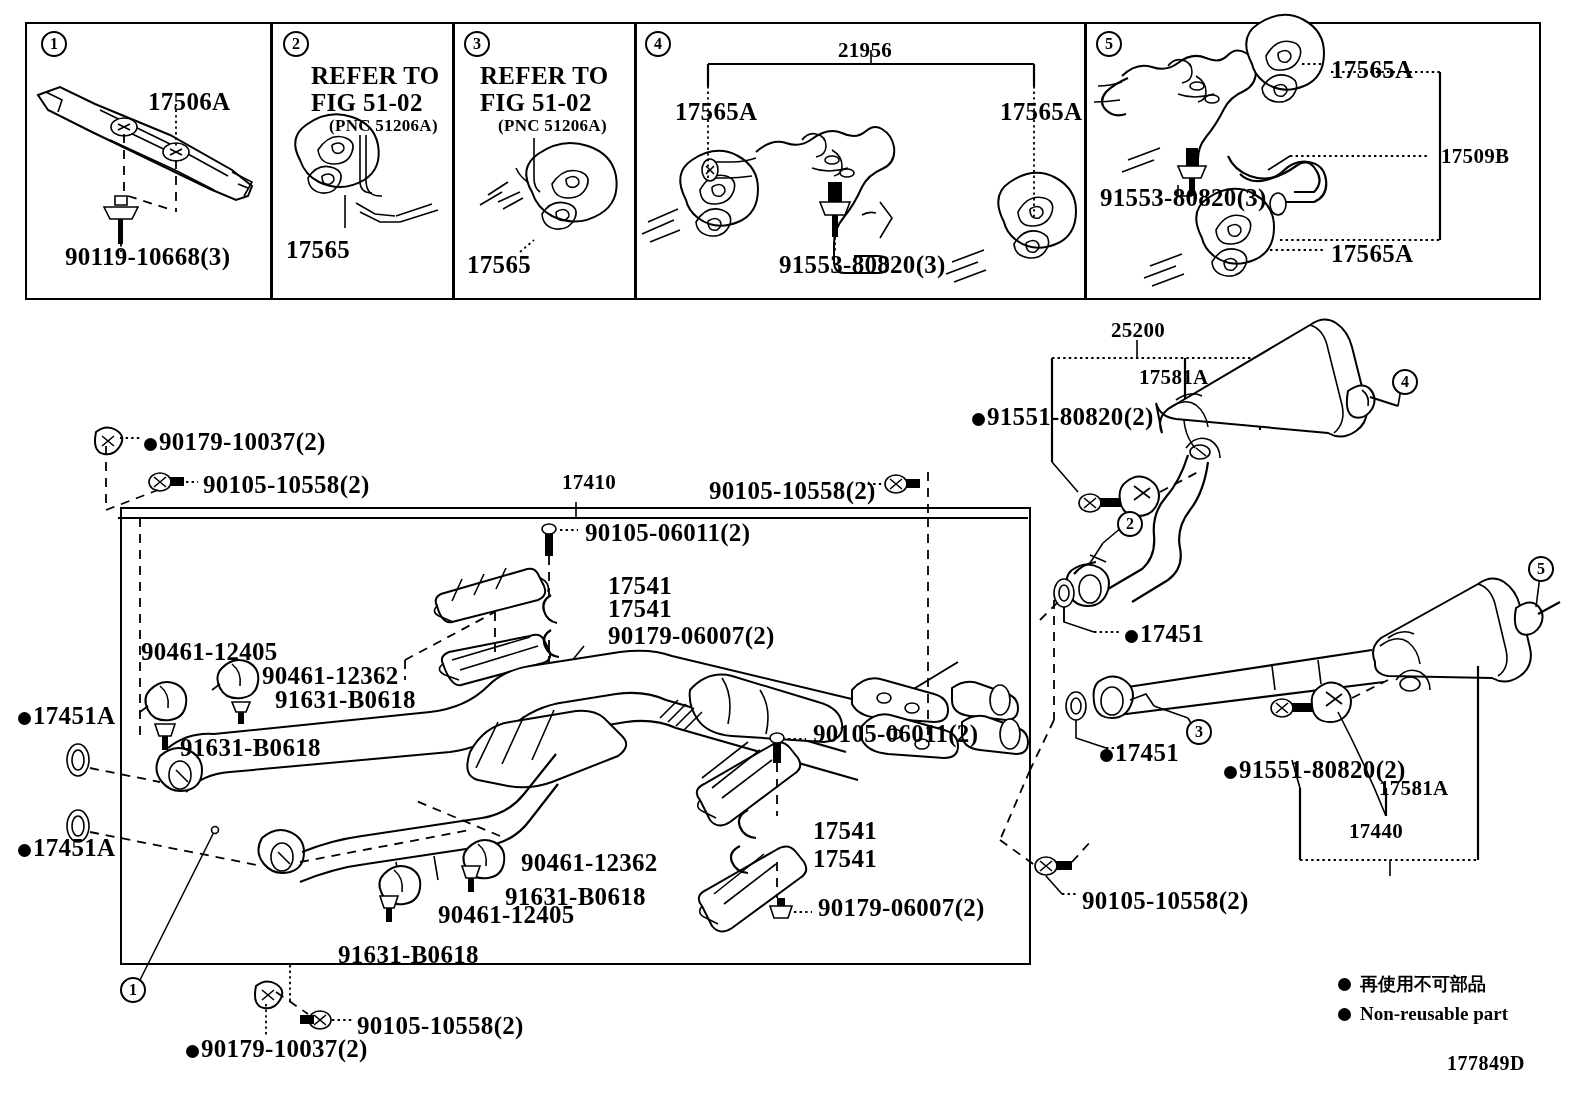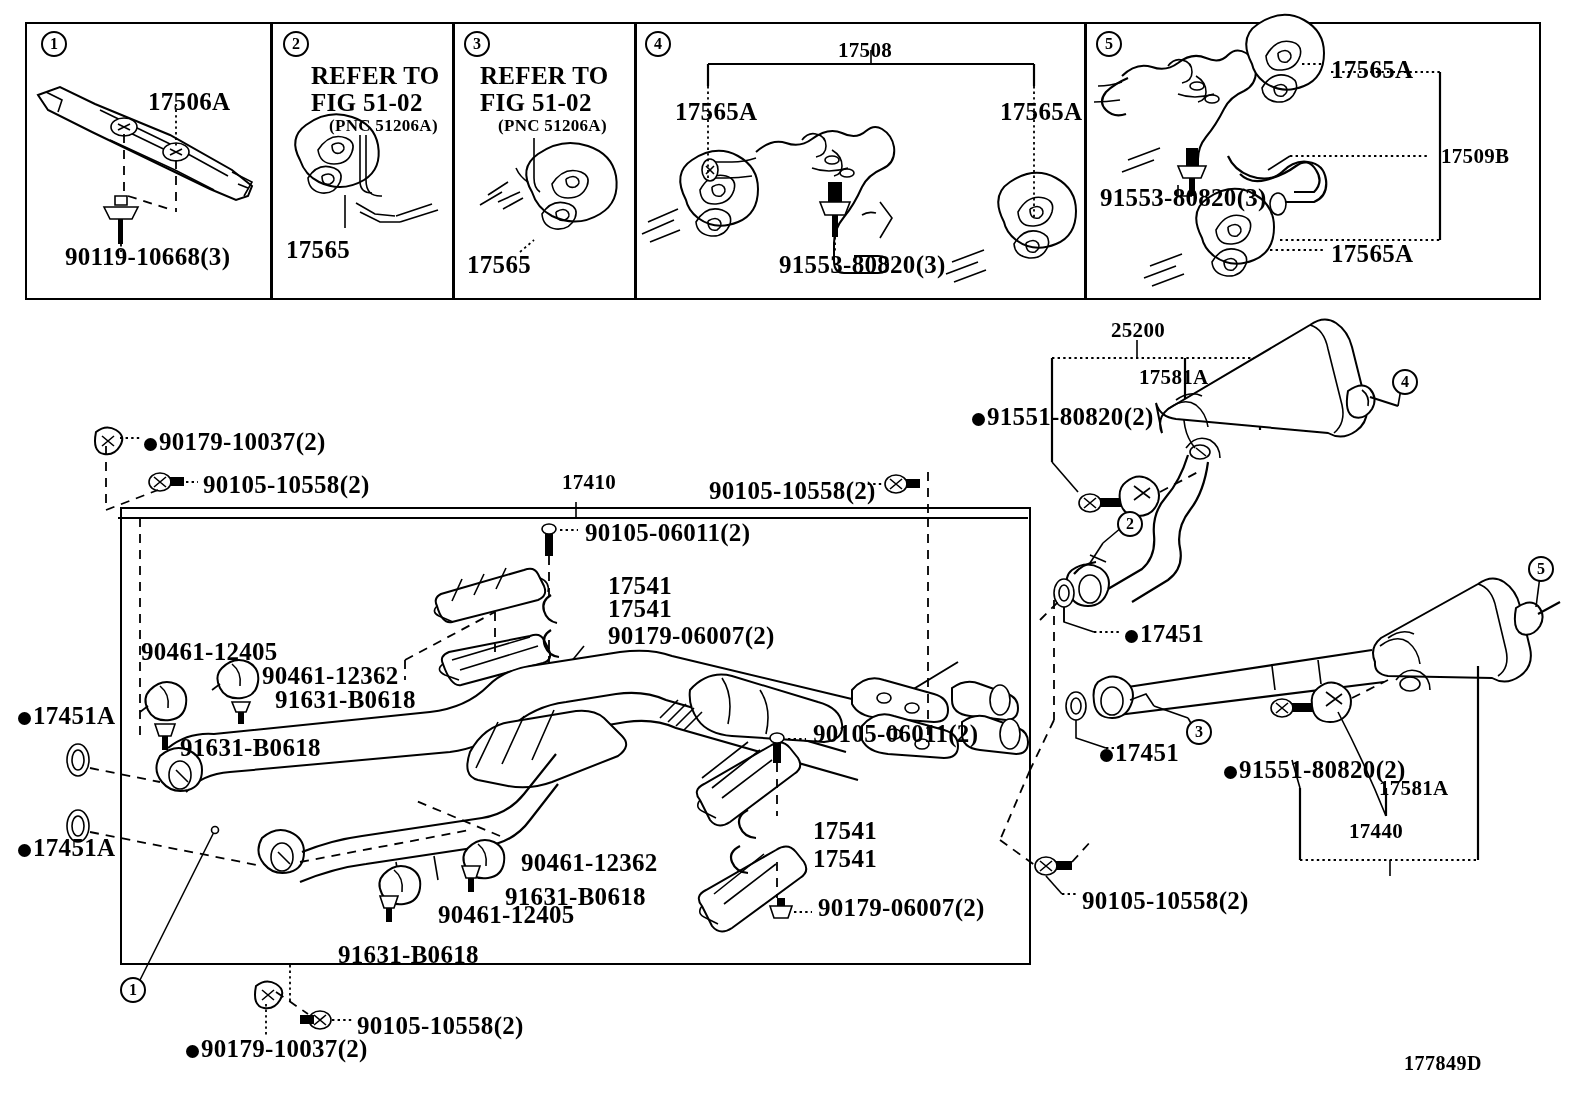--- a/index.html
+++ b/index.html
@@ -547,21 +547,21 @@
   <div class="lbl" style="left:311px;top:63px">REFER TO</div>
   <div class="lbl" style="left:311px;top:90px">FIG 51-02</div>
   <div class="lbl sm" style="left:317px;top:117px">(PNC 51206A)</div>
   <div class="lbl" style="left:286px;top:237px">17565</div>
 
   <div class="lbl" style="left:480px;top:63px">REFER TO</div>
   <div class="lbl" style="left:480px;top:90px">FIG 51-02</div>
   <div class="lbl sm" style="left:486px;top:117px">(PNC 51206A)</div>
   <div class="lbl" style="left:467px;top:252px">17565</div>
 
-  <div class="lbl big" style="left:838px;top:40px">17508</div>
+  <div class="lbl big" style="left:838px;top:40px">21956</div>
   <div class="lbl" style="left:675px;top:99px">17565A</div>
   <div class="lbl" style="left:1000px;top:99px">17565A</div>
   <div class="lbl" style="left:779px;top:252px">91553-80820(3)</div>
 
   <div class="lbl" style="left:1331px;top:57px">17565A</div>
   <div class="lbl" style="left:1331px;top:241px">17565A</div>
   <div class="lbl big" style="left:1441px;top:146px">17509B</div>
   <div class="lbl" style="left:1100px;top:185px">91553-80820(3)</div>
 
   <div class="lbl big" style="left:1111px;top:320px">25200</div>
@@ -622,15 +622,25 @@
   <div class="lbl" style="left:186px;top:1036px">
     <span class="bullet"></span><span>90179-10037(2)</span>
   </div>
 
   <div class="circnum" style="left:1392px;top:369px">4</div>
   <div class="circnum" style="left:1117px;top:511px">2</div>
   <div class="circnum" style="left:1528px;top:556px">5</div>
   <div class="circnum" style="left:1186px;top:719px">3</div>
   <div class="circnum" style="left:120px;top:977px">1</div>
 
-  <div id="figcode" class="lbl" style="left:1404px;top:1053px">177849D</div>
+  <div id="legend">
+    <div class="row">
+      <span class="bullet"></span>
+      <span class="jp">再使用不可部品</span>
+    </div>
+    <div class="row">
+      <span class="bullet"></span>
+      <span>Non-reusable part</span>
+    </div>
+  </div>
+  <div id="figcode" class="lbl" style="left:1447px;top:1053px">177849D</div>
 
 </div>
 
 </body></html>

